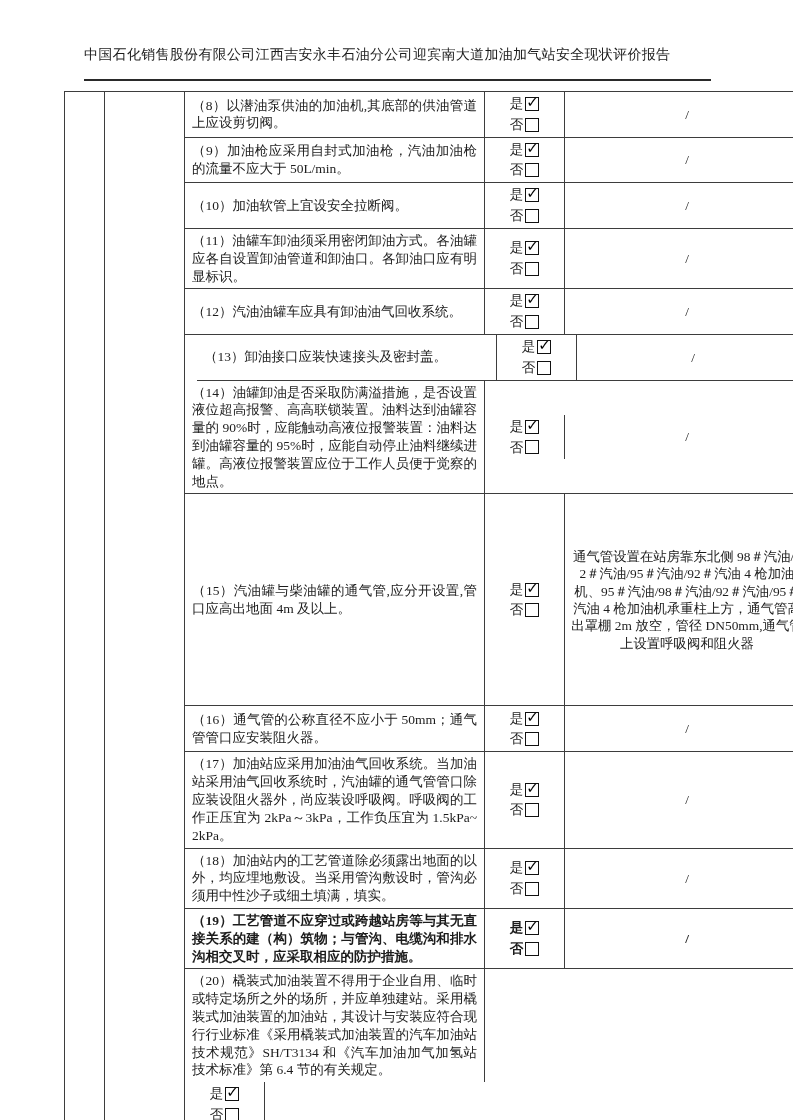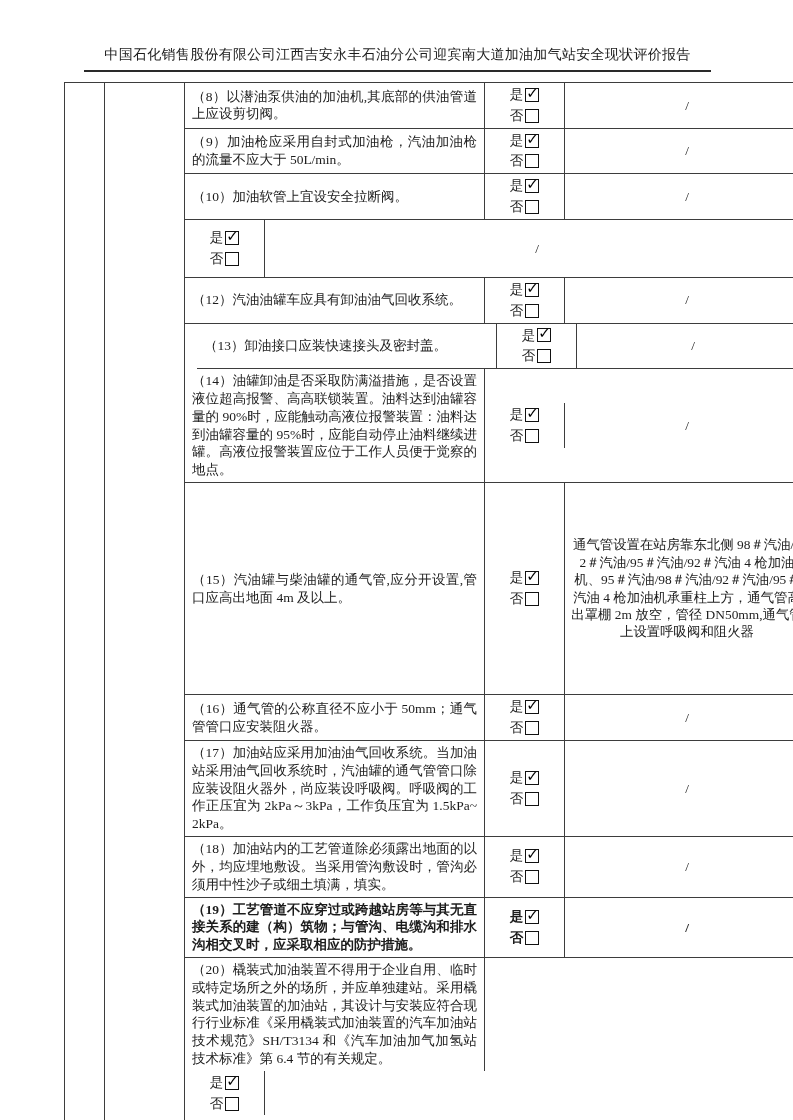--- a/index.html
+++ b/index.html
@@ -9,24 +9,24 @@
     color:#1c1c1c;
     font-family:"Liberation Serif","DejaVu Serif",serif;
     position:relative;
     overflow:hidden;
   }
   .page{width:793px;height:1120px;position:relative;}
 
   
   .doc-header{
     margin:46px 82px 0 84px;
-    text-align:center;
+    text-align:left;
     font-size:14px;
     letter-spacing:0.3px;
-    padding-bottom:6px;
+    padding-bottom:15px;
     border-bottom:2px solid #2a2a2a;
     white-space:nowrap;
   }
 
   
   .eval-table{
     margin:10px 0 0 64px;
     width:746px;
     display:flex;
     border:1.4px solid #3d3d3d;
@@ -173,20 +173,21 @@
             </div>
           <div class="check-line">
               <span>否</span>
               <span class="box"></span>
             </div>
         </div>
         <div class="cell remark">/</div>
       </div>
 
       <div class="row">
+        <div class="cell content">（11）油罐车卸油须采用密闭卸油方式。各油罐应各自设置卸油管道和卸油口。各卸油口应有明显标识。</div>
         <div class="cell check">
           <div class="check-line">
               <span>是</span>
               <span class="box checked"></span>
             </div>
           <div class="check-line">
               <span>否</span>
               <span class="box"></span>
             </div>
         </div>

